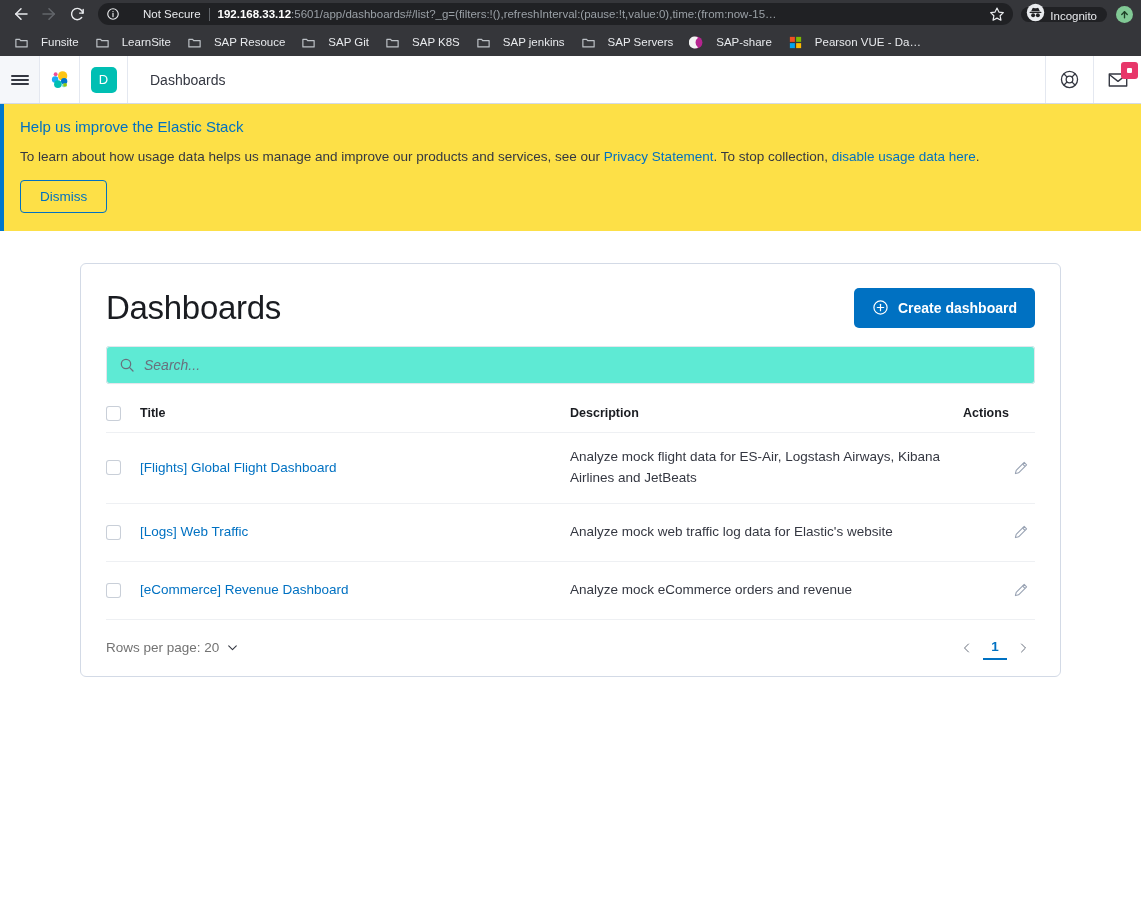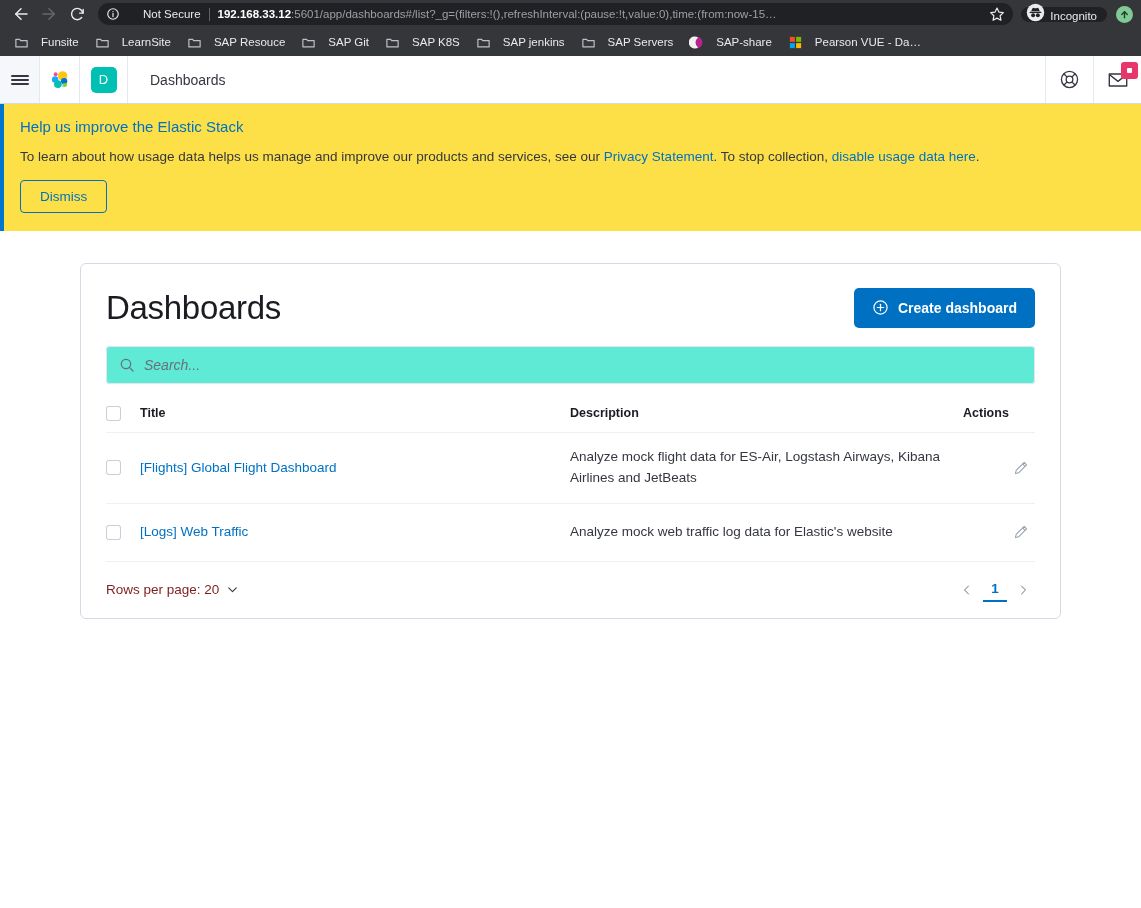--- a/index.html
+++ b/index.html
@@ -375,21 +375,21 @@
     display: flex;
     align-items: center;
     justify-content: space-between;
     padding-top: 16px;
   }
   .rows-per-page {
     display: flex;
     align-items: center;
     gap: 7px;
     font-size: 13.5px;
-    color: #7f1d1d;
+    color: #737373;
     cursor: pointer;
   }
   .pager {
     display: flex;
     align-items: center;
     gap: 4px;
   }
   .pager-arrow {
     width: 24px; height: 24px;
     display: flex;
@@ -666,20 +666,37 @@
           <td class="col-actions">
             <span class="pencil-btn">
               <svg width="16" height="16" viewBox="0 0 24 24" fill="none" stroke="#98a2b3" stroke-width="1.6" stroke-linejoin="round">
                 <path d="M16.8 3.6l3.6 3.6L8.4 19.2l-4.8 1.2 1.2-4.8z"></path>
                 <line x1="14.4" y1="6" x2="18" y2="9.6"></line>
               </svg>
             </span>
           </td>
         </tr>
 
+        <tr>
+          <td class="col-check">
+            <span class="cb"></span>
+          </td>
+          <td class="col-title">
+            <a class="dash-link" href="#">[eCommerce] Revenue Dashboard</a>
+          </td>
+          <td class="col-desc">Analyze mock eCommerce orders and revenue</td>
+          <td class="col-actions">
+            <span class="pencil-btn">
+              <svg width="16" height="16" viewBox="0 0 24 24" fill="none" stroke="#98a2b3" stroke-width="1.6" stroke-linejoin="round">
+                <path d="M16.8 3.6l3.6 3.6L8.4 19.2l-4.8 1.2 1.2-4.8z"></path>
+                <line x1="14.4" y1="6" x2="18" y2="9.6"></line>
+              </svg>
+            </span>
+          </td>
+        </tr>
 
       </tbody>
     </table>
 
     <div class="table-footer">
       <div class="rows-per-page">
         <span>Rows per page: 20</span>
         <svg width="13" height="13" viewBox="0 0 24 24" fill="none" stroke="#343741" stroke-width="2" stroke-linecap="round" stroke-linejoin="round">
           <polyline points="5 9 12 16 19 9"></polyline>
         </svg>

